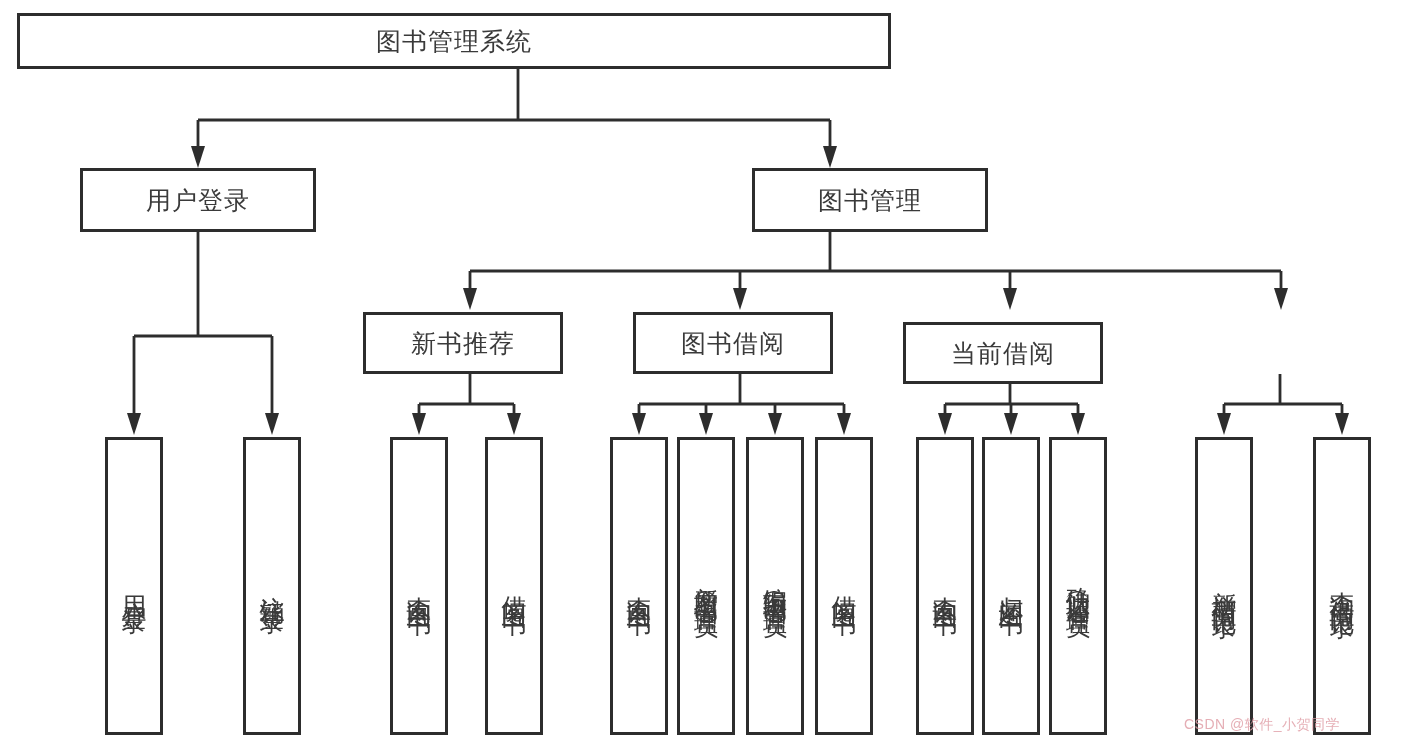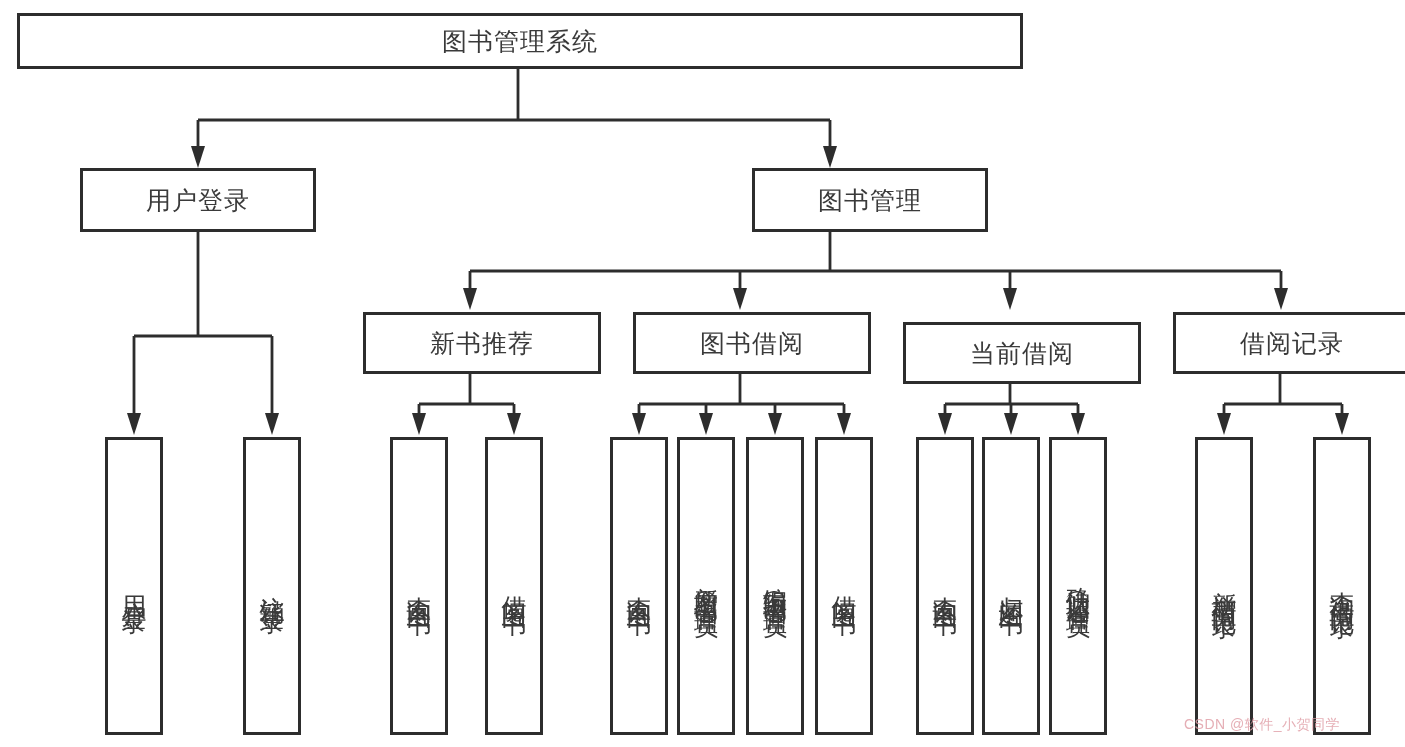--- a/index.html
+++ b/index.html
@@ -24,23 +24,23 @@
   }
   .hbox{font-size:25px;letter-spacing:1px;}
   .vbox{
     writing-mode:vertical-rl;
     font-size:25px;
     letter-spacing:5px;
     line-height:1;
   }
   .vbox.long{letter-spacing:4px;font-size:24px;}
   
-  .root-box{left:17px;top:13px;width:1006px;height:56px;text-align:right;}
+  .root-box{left:17px;top:13px;width:874px;height:56px;text-align:right;}
   .l2-box{top:168px;height:64px;width:236px;}
-  .l3-box{top:312px;height:62px;width:238px;}
+  .l3-box{top:312px;height:62px;width:200px;}
   .leaf{top:437px;height:298px;width:58px;}
   #watermark{
     position:absolute;left:1184px;top:716px;
     font-size:14px;
     color:rgba(224,160,168,0.85);
     letter-spacing:0.5px;
     white-space:nowrap;
   }
 </style>
 </head>
@@ -101,23 +101,20 @@
 
   <div class="box hbox l3-box" style="left:363px;">
     <span>新书推荐</span>
   </div>
   <div class="box hbox l3-box" style="left:633px;">
     <span>图书借阅</span>
   </div>
   <div class="box hbox l3-box" style="left:903px;margin-top:10px;">
     <span>当前借阅</span>
   </div>
-  <div class="box hbox l3-box" style="left:1173px;">
-    <span>借阅记录</span>
-  </div>
 
   <div class="box vbox leaf" style="left:105px;">
     <span>用户登录</span>
   </div>
   <div class="box vbox leaf" style="left:243px;">
     <span>注销登录</span>
   </div>
 
   <div class="box vbox leaf" style="left:390px;">
     <span>查询图书</span>

